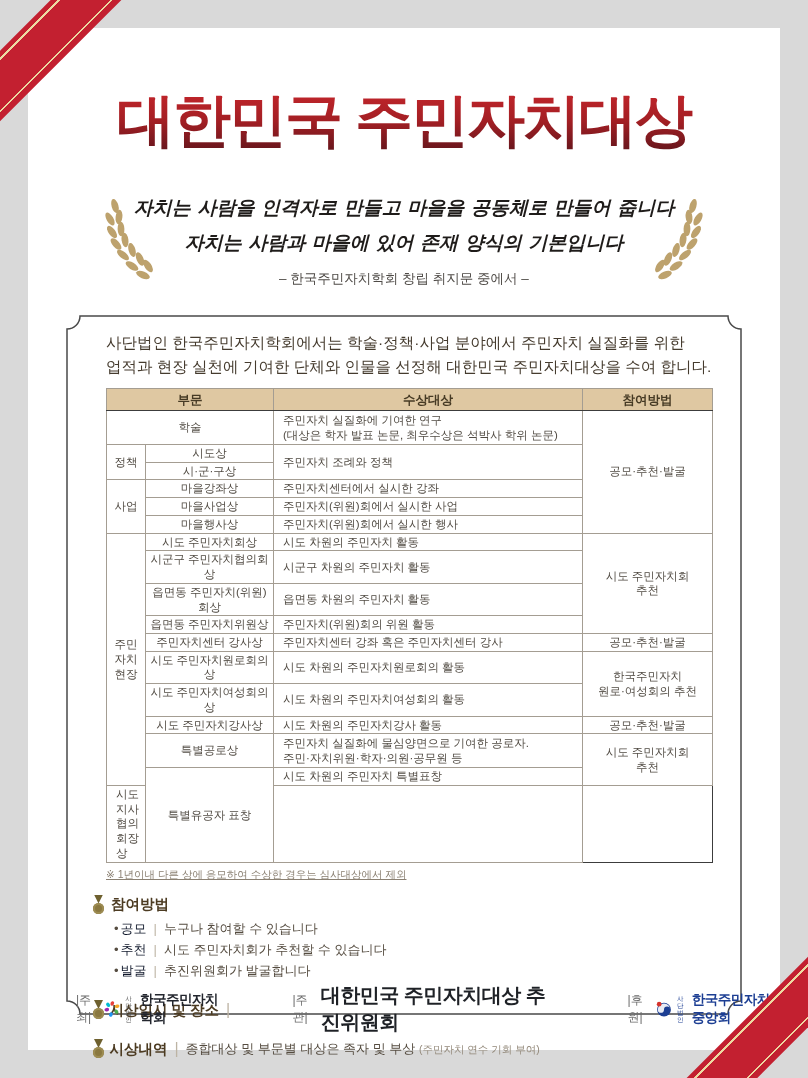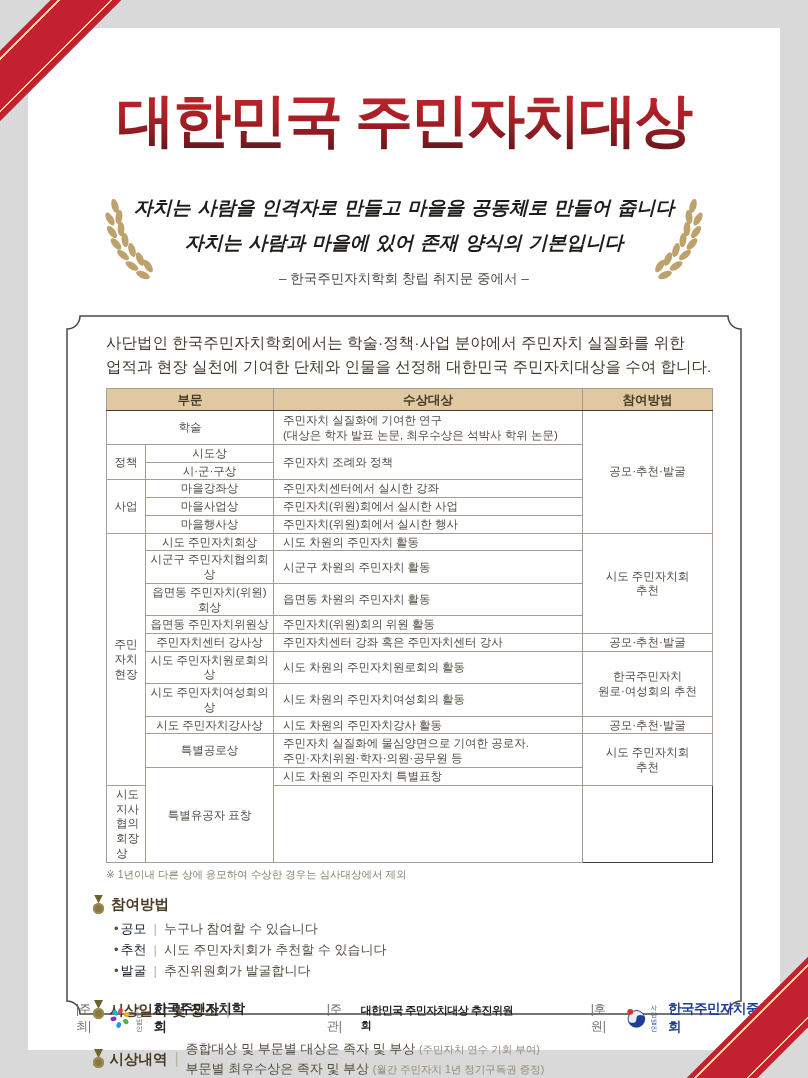--- a/index.html
+++ b/index.html
@@ -34,21 +34,21 @@
     border:1.5px solid #3c3c3c;}
   table.award th,table.award td{border:1px solid #a49d92;font-size:11.5px;color:#514b43;
     text-align:center;vertical-align:middle;padding:1px 3px;white-space:pre-line;line-height:1.28;}
   table.award tr{height:16px;}
   table.award tr.tall{height:34px;padding-left:28px;}
   table.award tr.thead{height:22px;}
   table.award tr.thead th{background:#dfc8a2;color:#463a24;font-weight:bold;font-size:12.5px;
     border-bottom:1.5px solid #3c3c3c;}
   table.award tr.group td{border-top:1.4px solid #555049;}
   table.award td.left{text-align:left;padding-left:9px;}
-  .footnote{margin:5px 0 0 40px;font-size:10.5px;color:#8b8173;}
+  .footnote{margin:5px 0 0 40px;font-size:10.5px;color:#8b8173;text-decoration:underline;}
   
   .sections{margin:13px 0 0 26px;}
   .medal{position:relative;display:inline-block;width:13px;height:19px;flex:0 0 13px;}
   .medal::before{content:"";position:absolute;top:0;left:2px;width:9px;height:9px;background:#6e602f;
     clip-path:polygon(0 0,100% 0,50% 100%);}
   .medal::after{content:"";position:absolute;bottom:0;left:1px;width:11px;height:11px;border-radius:50%;
     background:#8a7840;box-shadow:inset 0 0 0 2px #9d8c52;}
   .sec-head{display:flex;align-items:center;gap:6px;font-weight:bold;color:#4c3b22;font-size:14.5px;margin-top:10px;}
   .bullets{margin:4px 0 0 22px;}
   .bullet{font-size:13px;color:#554c40;line-height:21px;}
@@ -60,21 +60,21 @@
   .info-row .value{font-size:13px;color:#554c40;line-height:20px;}
   .info-row .value .note{font-size:10.5px;color:#93897a;}
   .vline{display:block;}
   
   .footer{position:absolute;left:0;bottom:14px;width:100%;display:flex;justify-content:center;
     align-items:center;gap:26px;}
   .f-item{display:flex;align-items:center;gap:5px;margin-left:48px;}
   .f-label{font-size:12px;color:#6b6b6b;}
   .f-org{font-size:13.5px;font-weight:bold;color:#23262e;letter-spacing:-0.5px;}
   .f-org.blue{color:#1c3e93;}
-  .f-org.mid{font-size:11px;color:#1e2126;}
+  .f-org.mid{font-size:20px;color:#1e2126;}
   .corp{font-size:6.5px;line-height:1.1;color:#555;white-space:pre-line;}
   .corp.blue{color:#1c3e93;}
 </style>
 </head>
 <body>
 
 <div class="page">
 
   <div class="title">대한민국 주민자치대상</div>
 
@@ -252,21 +252,20 @@
           <span class="label">시상일시 및 장소</span>
           <span class="sep">|</span>
         </div>
 
         <div class="info-row">
           <span class="medal"></span>&nbsp;
           <span class="label">시상내역</span>
           <span class="sep">|</span>
           <span class="value">
             <span class="vline"><span>종합대상 및 부문별 대상은 족자 및 부상 </span><span class="note">(주민자치 연수 기회 부여)</span></span>
-            <span class="vline"><span>부문별 최우수상은 족자 및 부상 </span><span class="note">(월간 주민자치 1년 정기구독권 증정)</span></span>
           </span>
         </div>
 
         <div class="info-row">
           <span class="medal"></span>&nbsp;
           <span class="label">세부내용</span>
           <span class="sep">|</span>
           <span class="value">한국주민자치학회 홈페이지(http://jachi.kr/), SNS(한국주민자치중앙회 블로그/밴드) 참조</span>
         </div>
 

